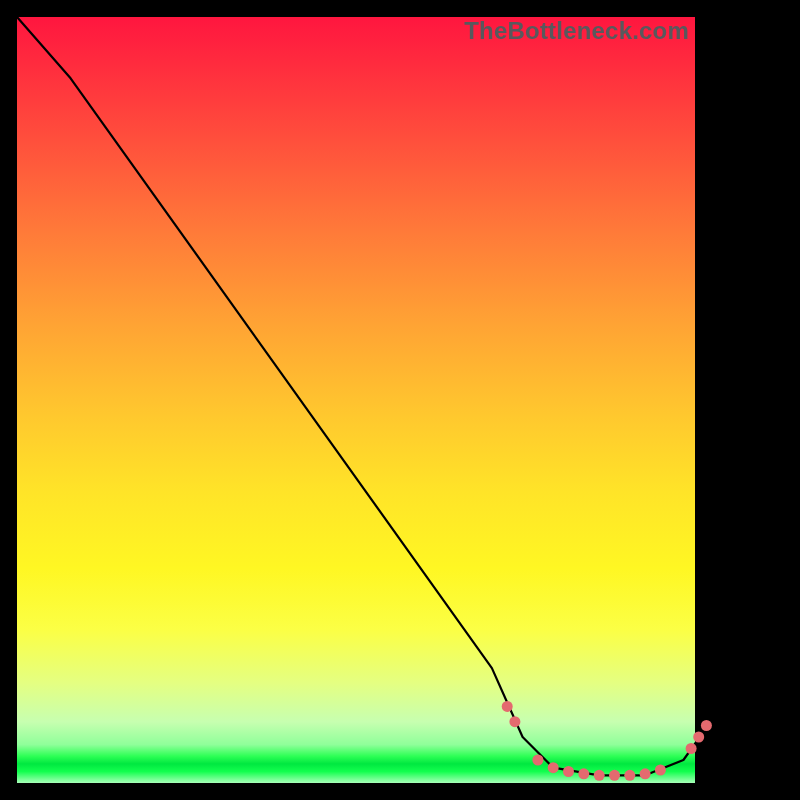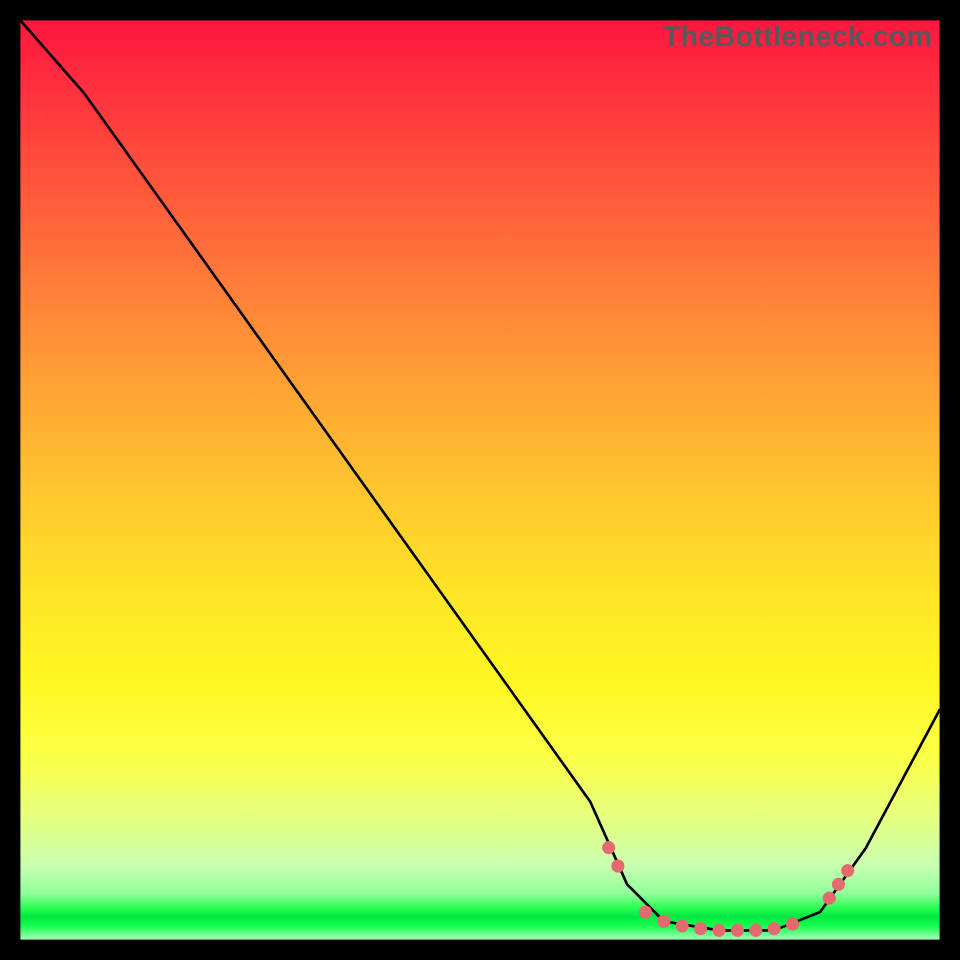--- a/index.html
+++ b/index.html
@@ -7,21 +7,21 @@
   .frame {
     position: relative;
     width: 800px;
     height: 800px;
     background: #000;
   }
   .plot-area {
     position: absolute;
     left: 17px;
     top: 17px;
-    width: 766px;
+    width: 678px;
     height: 766px;
     
     background: linear-gradient(
       to bottom,
       #ff163f 0%,
       #ff2b3e 6%,
       #ff4f3c 16%,
       #ff7a39 28%,
       #ffa334 40%,
       #ffc82e 52%,

